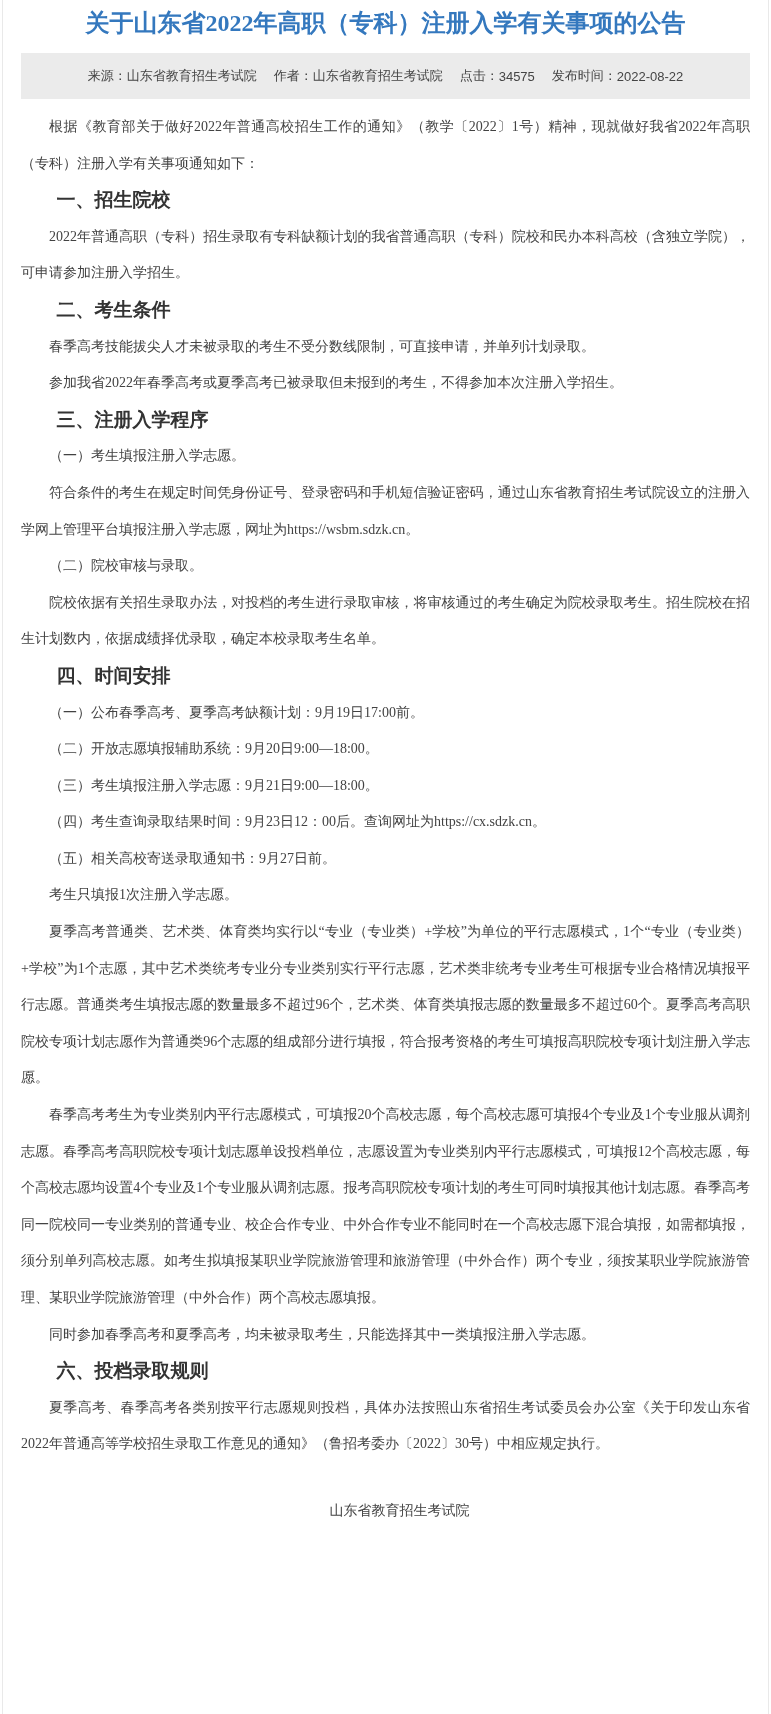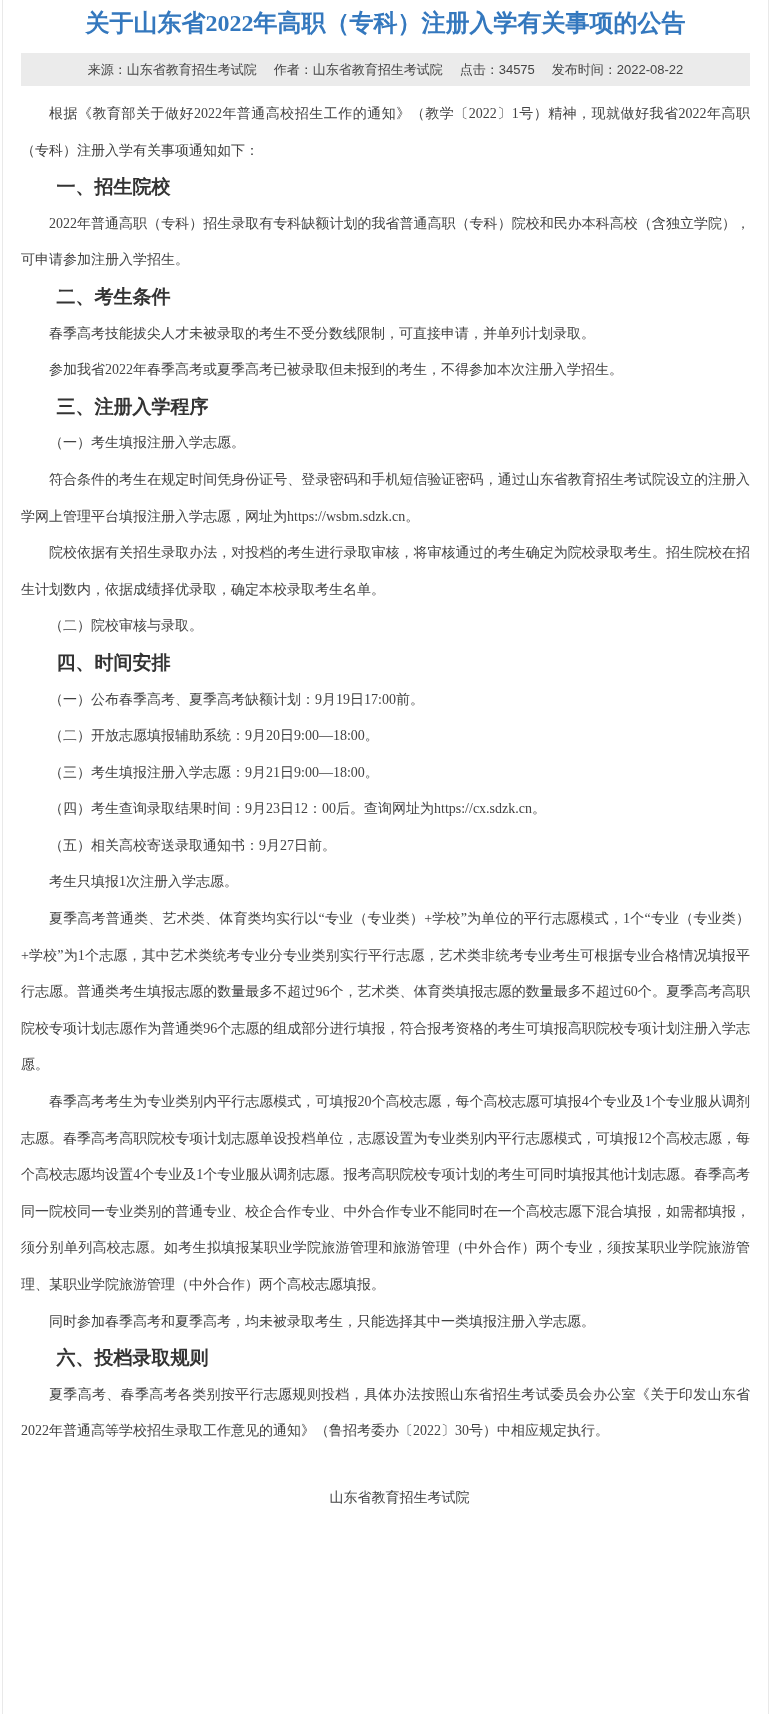--- a/index.html
+++ b/index.html
@@ -28,21 +28,21 @@
     text-align:center;
     font-family:Liberation Serif, serif;
     font-weight:bold;
     font-size:24px;
     line-height:30px;
     color:var(--title-color);
   }
   .meta-bar{
     margin:15px 18px 0;
     background:var(--meta-bg);
-    height:33px;
+    height:46px;
     display:flex;
     align-items:center;
     justify-content:center;
     font-family:"Liberation Sans","DejaVu Sans",sans-serif;
     font-size:13px;
     color:var(--meta-text);
     white-space:nowrap;
   }
   .meta-bar .lbl{margin-left:17px;}
   .meta-bar .lbl:first-child{margin-left:0;}
@@ -90,22 +90,22 @@
   <div class="article">
       <p class="p">根据《教育部关于做好2022年普通高校招生工作的通知》（教学〔2022〕1号）精神，现就做好我省2022年高职（专科）注册入学有关事项通知如下：</p>
       <p class="h">一、招生院校</p>
       <p class="p">2022年普通高职（专科）招生录取有专科缺额计划的我省普通高职（专科）院校和民办本科高校（含独立学院），可申请参加注册入学招生。</p>
       <p class="h">二、考生条件</p>
       <p class="p">春季高考技能拔尖人才未被录取的考生不受分数线限制，可直接申请，并单列计划录取。</p>
       <p class="p">参加我省2022年春季高考或夏季高考已被录取但未报到的考生，不得参加本次注册入学招生。</p>
       <p class="h">三、注册入学程序</p>
       <p class="p">（一）考生填报注册入学志愿。</p>
       <p class="p">符合条件的考生在规定时间凭身份证号、登录密码和手机短信验证密码，通过山东省教育招生考试院设立的注册入学网上管理平台填报注册入学志愿，网址为https://wsbm.sdzk.cn。</p>
+      <p class="p">（二）院校审核与录取。</p>
       <p class="p">院校依据有关招生录取办法，对投档的考生进行录取审核，将审核通过的考生确定为院校录取考生。招生院校在招生计划数内，依据成绩择优录取，确定本校录取考生名单。</p>
-      <p class="p">（二）院校审核与录取。</p>
       <p class="h">四、时间安排</p>
       <p class="p">（一）公布春季高考、夏季高考缺额计划：9月19日17:00前。</p>
       <p class="p">（二）开放志愿填报辅助系统：9月20日9:00—18:00。</p>
       <p class="p">（三）考生填报注册入学志愿：9月21日9:00—18:00。</p>
       <p class="p">（四）考生查询录取结果时间：9月23日12：00后。查询网址为https://cx.sdzk.cn。</p>
       <p class="p">（五）相关高校寄送录取通知书：9月27日前。</p>
       <p class="p">考生只填报1次注册入学志愿。</p>
       <p class="p">夏季高考普通类、艺术类、体育类均实行以“专业（专业类）+学校”为单位的平行志愿模式，1个“专业（专业类）+学校”为1个志愿，其中艺术类统考专业分专业类别实行平行志愿，艺术类非统考专业考生可根据专业合格情况填报平行志愿。普通类考生填报志愿的数量最多不超过96个，艺术类、体育类填报志愿的数量最多不超过60个。夏季高考高职院校专项计划志愿作为普通类96个志愿的组成部分进行填报，符合报考资格的考生可填报高职院校专项计划注册入学志愿。</p>
       <p class="p">春季高考考生为专业类别内平行志愿模式，可填报20个高校志愿，每个高校志愿可填报4个专业及1个专业服从调剂志愿。春季高考高职院校专项计划志愿单设投档单位，志愿设置为专业类别内平行志愿模式，可填报12个高校志愿，每个高校志愿均设置4个专业及1个专业服从调剂志愿。报考高职院校专项计划的考生可同时填报其他计划志愿。春季高考同一院校同一专业类别的普通专业、校企合作专业、中外合作专业不能同时在一个高校志愿下混合填报，如需都填报，须分别单列高校志愿。如考生拟填报某职业学院旅游管理和旅游管理（中外合作）两个专业，须按某职业学院旅游管理、某职业学院旅游管理（中外合作）两个高校志愿填报。</p>
       <p class="p">同时参加春季高考和夏季高考，均未被录取考生，只能选择其中一类填报注册入学志愿。</p>

